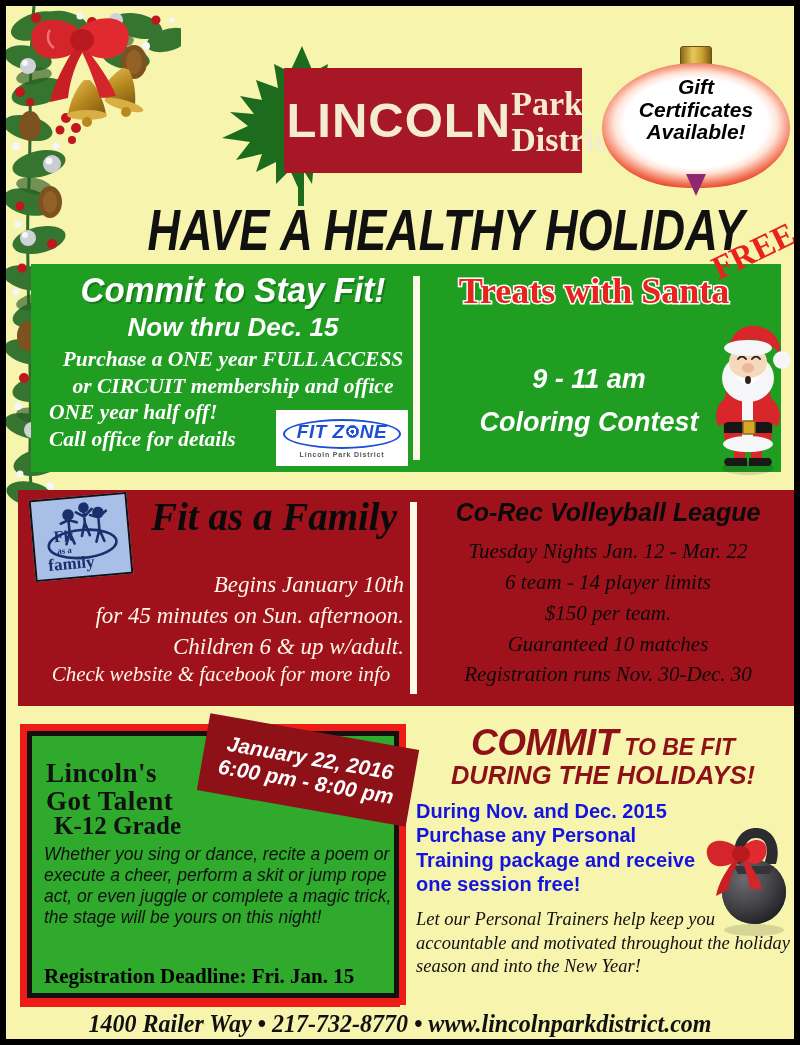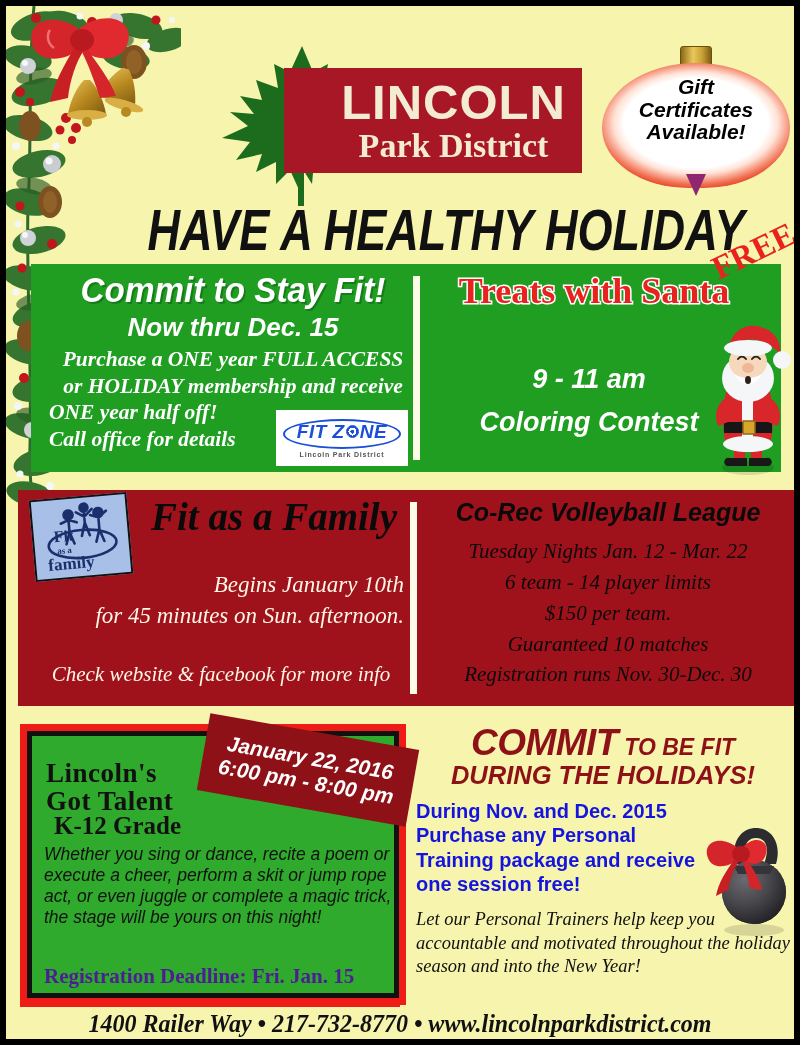--- a/index.html
+++ b/index.html
@@ -30,21 +30,21 @@
   }
   #maple-leaf { position: absolute; left: 0; top: 0; width: 175px; height: 165px; }
   #logo-banner {
     position: absolute; left: 70px; top: 26px;
     width: 298px; height: 105px;
     background: #a71726;
   }
   #logo-text {
     position: absolute; left: 70px; top: 26px;
     width: 298px; height: 105px;
-    display: flex; flex-direction: column;
+    display: flex; flex-direction: row;
     justify-content: center; align-items: center; padding-left: 41px;
   }
   #logo-line1 {
     font-family: "Liberation Sans", sans-serif;
     font-weight: bold; font-size: 49px; letter-spacing: 1px;
     color: #f4ecd2; line-height: 0.98;
   }
   #logo-line2 {
     font-family: "Liberation Serif", serif;
     font-weight: bold; font-size: 34px;
@@ -264,21 +264,21 @@
   }
   #talent-body {
     position: absolute; left: 12px; top: 108px; width: 352px;
     font-family: "Liberation Sans", sans-serif;
     font-style: italic; font-size: 17.5px; line-height: 1.2;
     color: #111;
   }
   #talent-deadline {
     position: absolute; left: 12px; top: 228px; width: 356px;
     font-family: "Liberation Serif", serif;
-    font-weight: bold; font-size: 21px; color: #4c1d95;
+    font-weight: bold; font-size: 21px; color: #000000;
   }
   #date-banner {
     position: absolute; left: 196px; top: 725px;
     width: 212px; height: 78px;
     background: #8e1118;
     transform: rotate(10deg);
     z-index: 8;
     display: flex; flex-direction: column;
     align-items: center; justify-content: center;
   }
@@ -484,21 +484,21 @@
 
   <div id="headline">HAVE A HEALTHY HOLIDAY SEASON</div>
 
   <div id="green-row" class="panel">
     <div class="divider" style="left:382px;"></div>
 
     <div id="fit-title">Commit to Stay Fit!</div>
     <div id="fit-sub">Now thru Dec. 15</div>
     <div id="fit-body">
       <div class="l1">Purchase a ONE year FULL ACCESS</div>
-      <div class="l2">or HOLIDAY membership and receive</div>
+      <div class="l2">or CIRCUIT membership and office</div>
       <div class="l3">ONE year half off!</div>
       <div class="l4">Call office for details</div>
     </div>
 
     <div id="santa-title">Treats with Santa</div>
     <div id="santa-l2">9 - 11 am</div>
     <div id="santa-l3">Coloring Contest</div>
   </div>
 
   <div id="fitzone-logo">
@@ -569,20 +569,21 @@
         <text x="20" y="42" font-family="Liberation Serif, serif" font-size="16" font-weight="bold" fill="#1a2f6b">Fit</text>
         <text x="22" y="54" font-family="Liberation Serif, serif" font-size="9" font-weight="bold" fill="#1a2f6b">as a</text>
         <text x="12" y="70" font-family="Liberation Serif, serif" font-size="17" font-weight="bold" fill="#1a2f6b">family</text>
       </svg>
     </div>
 
     <div id="faf-title">Fit as a Family</div>
     <div id="faf-body">
       <div>Begins January 10th</div>
       <div>for 45 minutes on Sun. afternoon.</div>
+      <div>Children 6 &amp; up w/adult.</div>
     </div>
     <div id="faf-foot">Check website &amp; facebook for more info</div>
 
     <div id="vb-title">Co-Rec Volleyball League</div>
     <div id="vb-body">
       <div>Tuesday Nights Jan. 12 - Mar. 22</div>
       <div>6 team - 14 player limits</div>
       <div>$150 per team.</div>
       <div>Guaranteed 10 matches</div>
       <div>Registration runs Nov. 30-Dec. 30</div>

